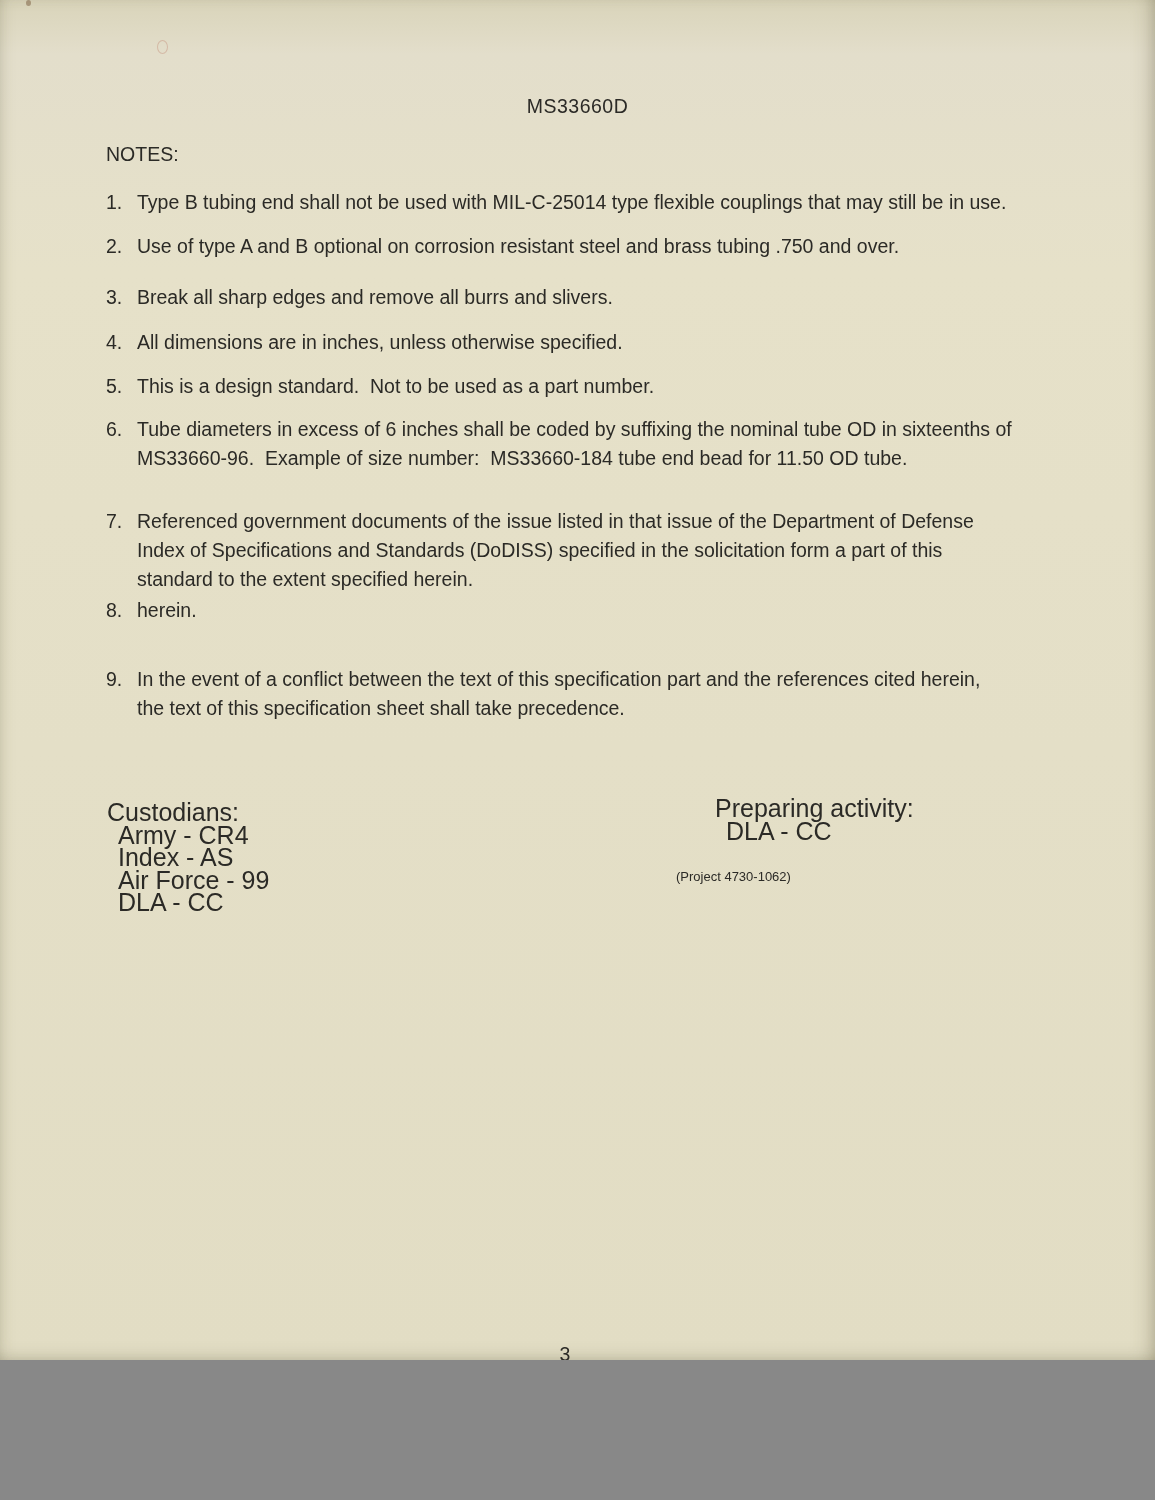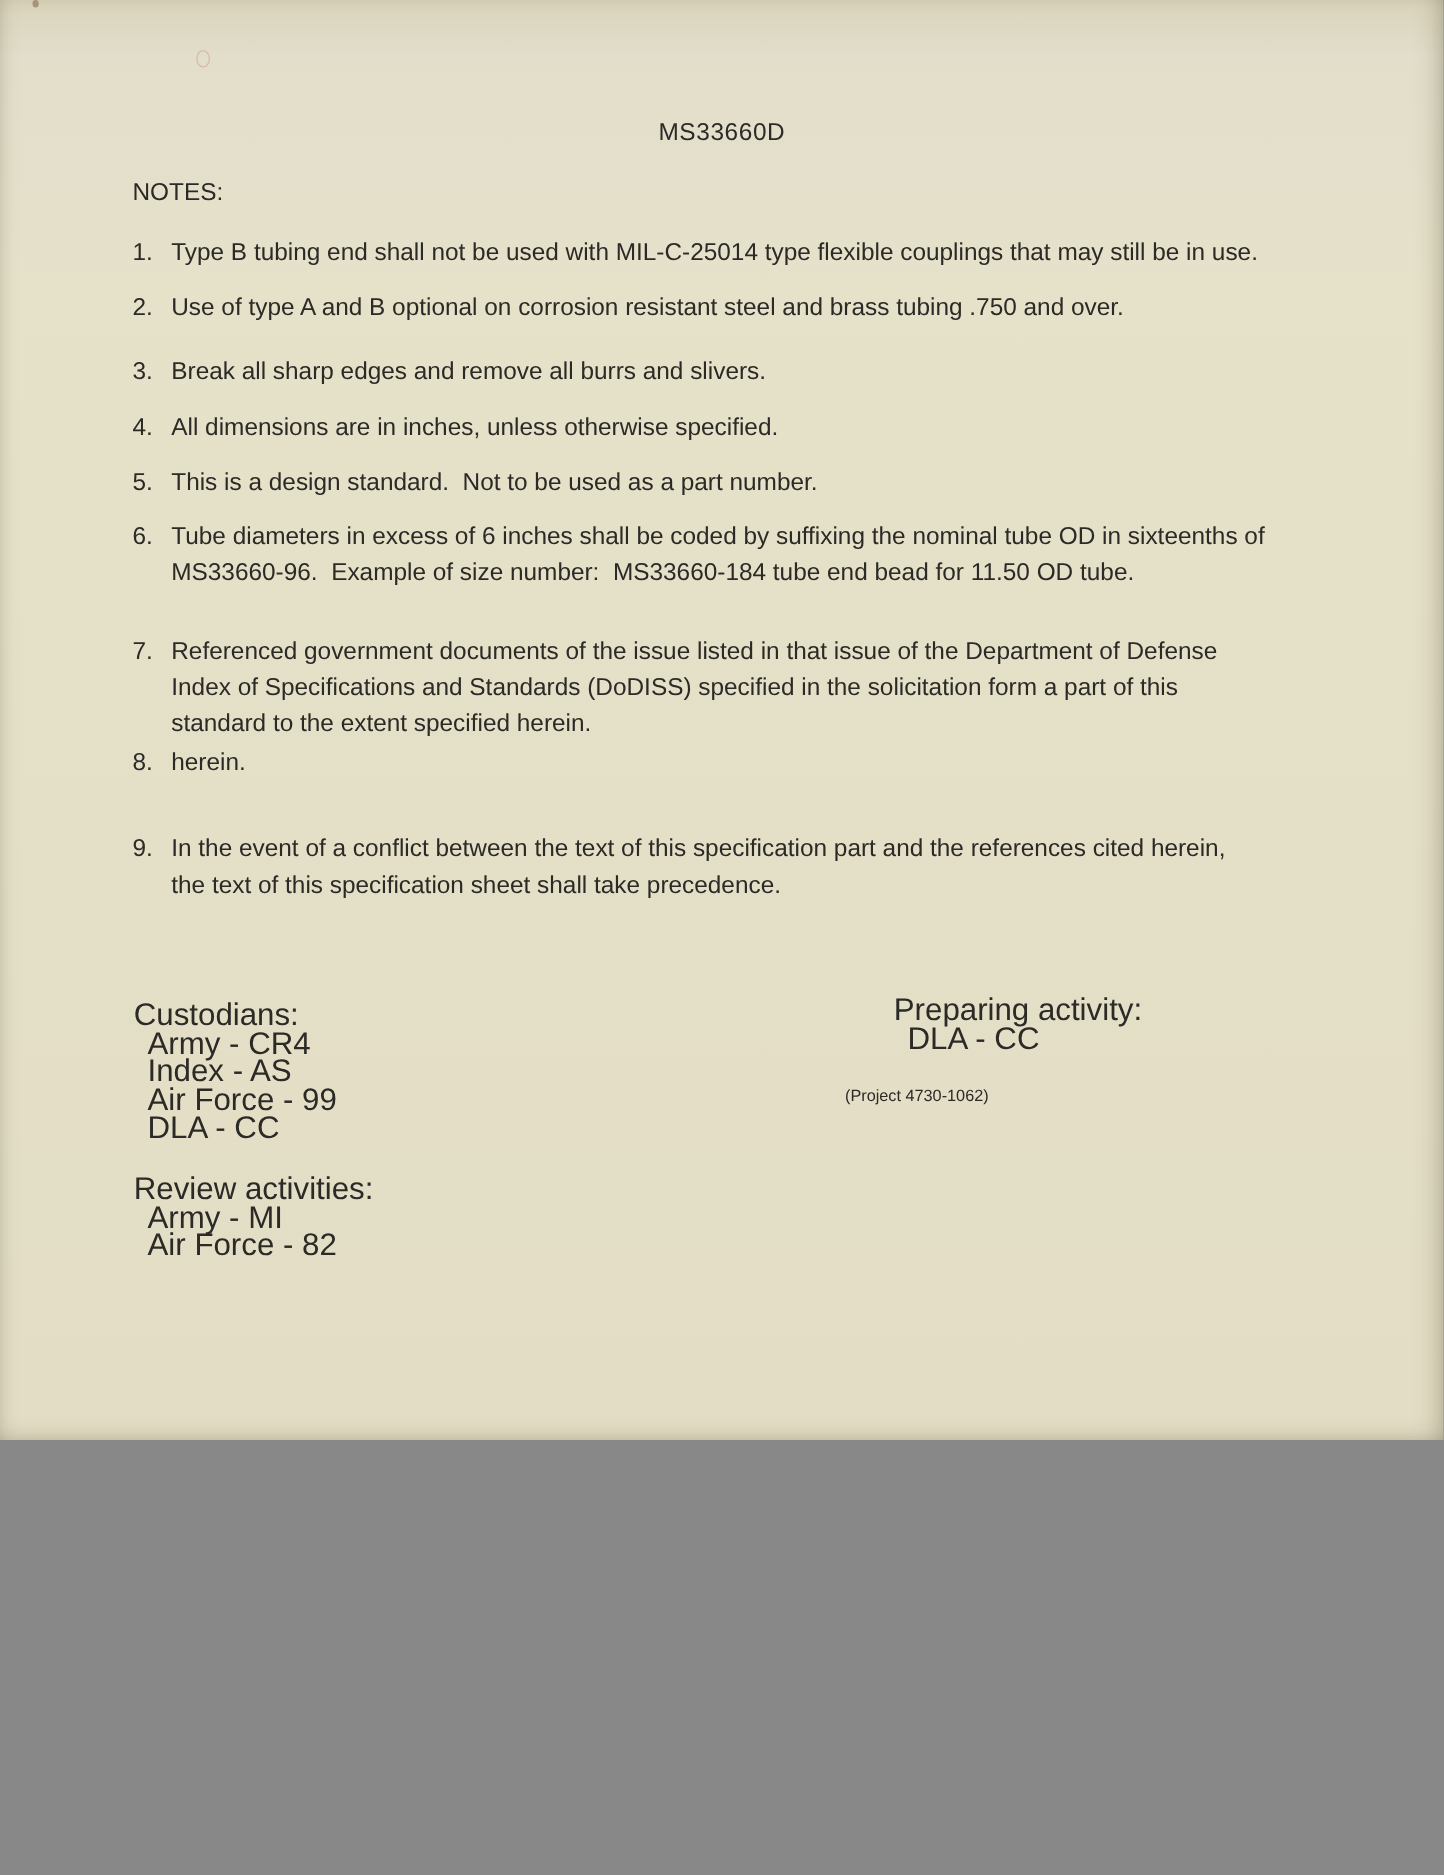--- a/index.html
+++ b/index.html
@@ -5,21 +5,21 @@
   :root{
     --paper:#e4dfc7;
     --ink:#2b2a26;
     --logo_ink:#161613;
   }
   *{margin:0;padding:0;box-sizing:border-box;}
   html,body{background:#888;}
   .page{
     position:relative;
     width:1155px;
-    height:1152px;
+    height:1360px;
     margin:0 auto;
     background:linear-gradient(180deg,#d9d4ba 0%,#e3decb 4%,#e6e1c9 20%,var(--paper) 55%,#e2ddc4 100%);
     box-shadow:inset -14px 0 22px -14px rgba(90,85,60,.45), inset 10px 0 18px -14px rgba(90,85,60,.35), inset 0 -10px 20px -12px rgba(90,85,60,.3);
     font-family:"Liberation Sans", sans-serif;
     color:var(--ink);
     overflow:hidden;
   }
   
   .page::before{
     content:"";
@@ -160,25 +160,20 @@
     <div class="ind">DLA - CC</div>
   </div>
 
   <div class="block" style="left:715px;top:797px">
     <div>Preparing activity:</div>
     <div class="ind">DLA - CC</div>
   </div>
 
   <div class="proj" style="left:676px;top:869px">(Project 4730-1062)</div>
 
-  <div class="block" style="left:107px;top:940px">
-    <div>Review activities:</div>
-    <div class="ind">Army - MI</div>
-    <div class="ind">Air Force - 82</div>
-  </div>
 
   <div class="page-number">3</div>
 
   <div class="logo">
     <span class="logo-brand">GrahamTool</span>
     <span class="logo-tm">™</span>
     <span class="logo-suffix">CO. INC.</span>
   </div>
 
 </div>

